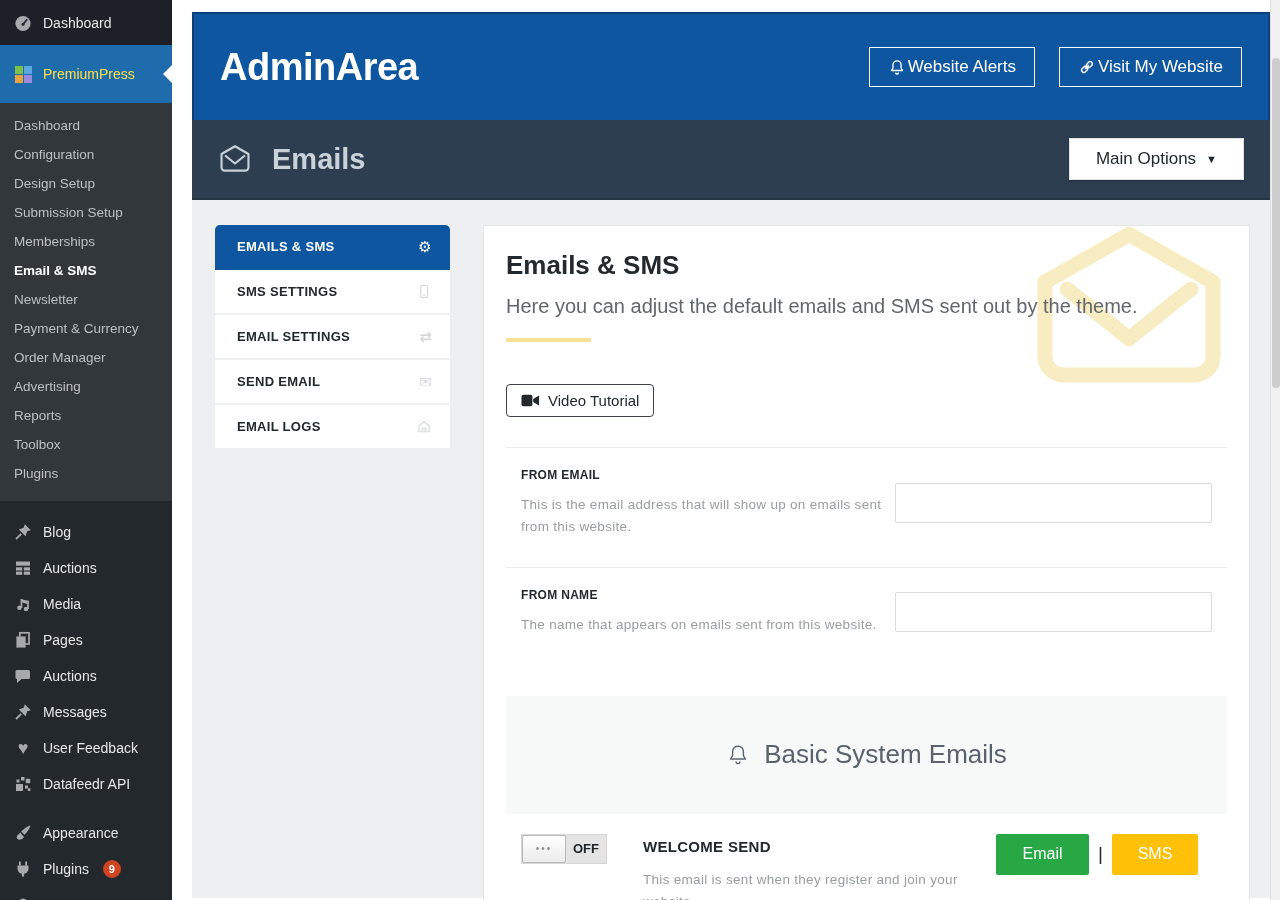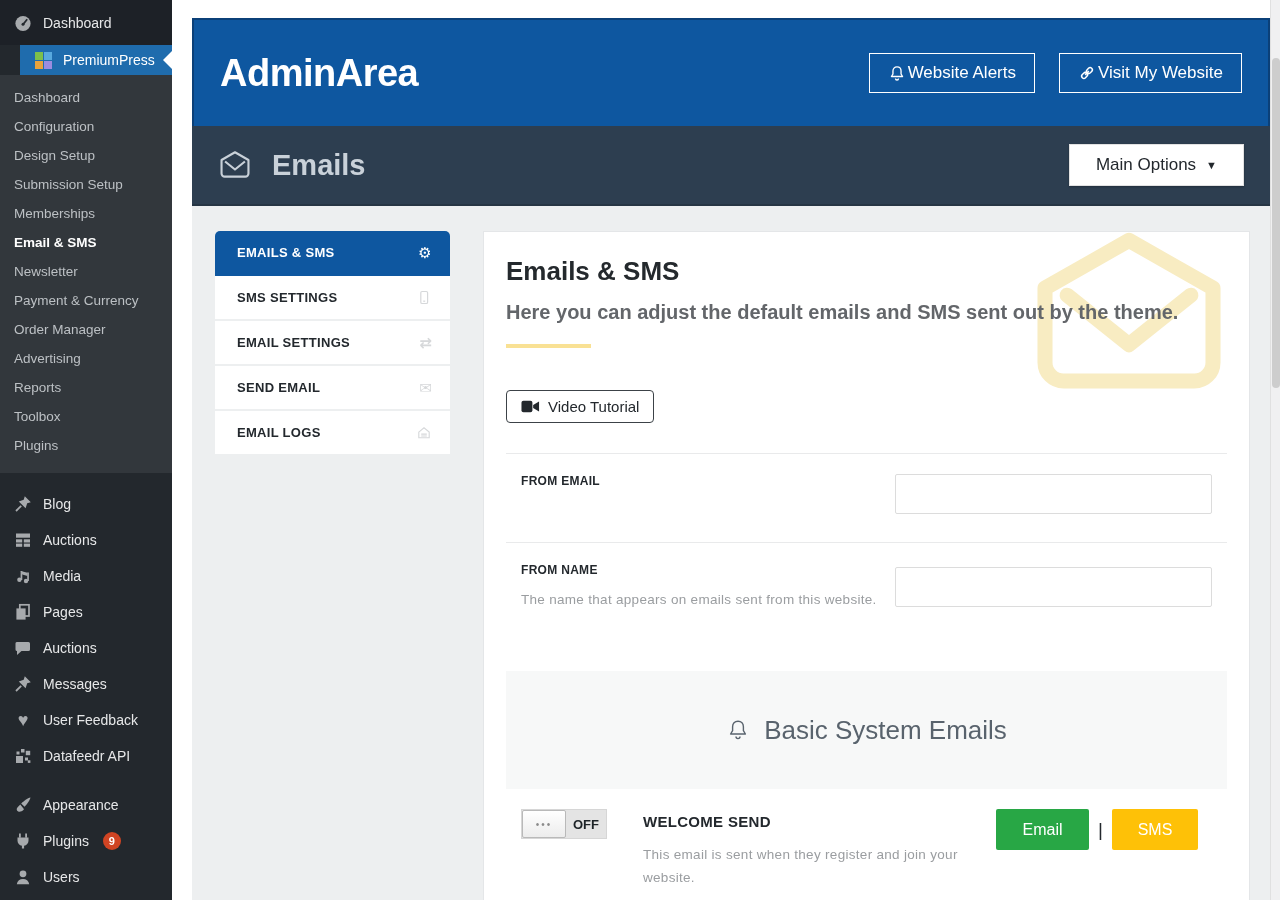--- a/index.html
+++ b/index.html
@@ -4,38 +4,38 @@
 <style>
   * { margin:0; padding:0; box-sizing:border-box; }
   html,body { background:#fff; }
   body { font-family:"Liberation Sans","DejaVu Sans",sans-serif; }
   .screen { position:relative; width:1280px; height:900px; overflow:hidden; background:#fff; }
 
   
   .sidebar { position:absolute; left:0; top:0; width:172px; height:900px; background:#23282d; color:#e6e7e8; }
   .mi { display:flex; align-items:center; gap:10px; padding-left:13px; cursor:pointer; font-size:14px; }
   .mi-top { height:45px; background:#1d2127; }
-  .mi-pp { height:30px; background:#1f6cad; color:#ffffff; position:relative;margin-left:20px; }
+  .mi-pp { height:58px; background:#1f6cad; color:#fde047; position:relative; }
   .mi-pp .arrow { position:absolute; right:0; top:50%; margin-top:-9px; width:0; height:0;
        border:9px solid transparent; border-right:9px solid #ffffff; border-left:none; }
   .ppgrid { width:17px; height:17px; display:grid; grid-template-columns:8px 8px; grid-template-rows:8px 8px; gap:1px; }
   .ppgrid i { display:block; }
   .submenu { background:#32373c; padding:8px 0 13px 0; }
   .submenu a { display:block; padding:7px 0 7px 14px; font-size:13.5px; color:#bcc0c4; text-decoration:none; cursor:pointer; }
   .submenu a.current { color:#fff; font-weight:bold; }
   .menu-group { margin-top:13px; }
   .menu-group .mi { height:36px; }
   .icon20 { width:20px; height:20px; flex:0 0 20px; display:flex; align-items:center; justify-content:center; }
   .glyph { color:#a7aaad; font-size:16px; line-height:1; }
   .badge { background:#d04423; color:#fff; font-size:11px; font-weight:bold; border-radius:50%;
            width:18px; height:18px; display:inline-flex; align-items:center; justify-content:center; margin-left:4px; }
 
   
   .main { position:absolute; left:192px; top:0; width:1078px; height:900px; background:#fff; }
-  .brandbar { margin-top:18px; height:108px; background:#0e57a0; border:2px solid #0b4078; border-bottom:none;
+  .brandbar { margin-top:12px; height:108px; background:#0e57a0; border:2px solid #0b4078; border-bottom:none;
               display:flex; align-items:center; justify-content:space-between; padding:0 26px; }
   .logo { color:#fff; font-size:38px; font-weight:bold; letter-spacing:-0.5px; }
   .hbtns { display:flex; gap:24px; }
   .hbtn { display:flex; align-items:center; gap:2px; border:1px solid #ffffff; color:#fff; background:transparent;
           font-size:17px; padding:9px 18px; cursor:pointer; font-family:inherit; }
   .pagebar { height:80px; background:#2d3e50; display:flex; align-items:center; justify-content:space-between;
              padding:0 26px; border-bottom:2px solid #263544; }
   .pagetitle { display:flex; align-items:center; gap:20px; color:#c9d1d9; font-size:29px; font-weight:bold; }
   .mainopt { background:#fff; color:#23282d; border:1px solid #e2e2e2; font-size:17px; padding:10px 26px;
              display:flex; align-items:center; gap:10px; cursor:pointer; font-family:inherit; box-shadow:0 1px 2px rgba(0,0,0,.25); }
@@ -51,21 +51,21 @@
   .tab:first-child { border-radius:5px 5px 0 0; }
   .tab.active { background:#0e57a0; color:#fff; border-bottom:2px solid #0e57a0; }
   .tab .ticon { color:#d6d8da; font-size:15px; }
   .tab.active .ticon { color:#fff; }
 
   
   .panel { position:relative; margin-left:33px; width:767px; min-height:700px; background:#fff;
            border:1px solid #e4e6e8; padding:24px 22px 30px 22px; overflow:hidden; }
   .deco-env { position:absolute; top:-4px; right:12px; pointer-events:none; }
   .panel h1 { font-size:26px; color:#24292d; font-weight:bold; position:relative; z-index:1; }
-  .subtitle { margin-top:14px; font-size:20px; color:#63666a; font-weight:700; position:relative; z-index:1; }
+  .subtitle { margin-top:14px; font-size:20px; color:#63666a; font-weight:400; position:relative; z-index:1; }
   .accentbar { margin-top:20px; width:85px; height:4px; background:#f9e194; }
   .videobtn { margin-top:42px; display:inline-flex; align-items:center; gap:8px; background:#fff;
               border:1px solid #3c4247; border-radius:4px; padding:7px 14px; font-size:15px; color:#23282d;
               cursor:pointer; font-family:inherit; }
   .hr { border:none; border-top:1px solid #e9eaeb; margin:30px 0 0 0; }
 
   .fieldrow { display:flex; padding:20px 0 28px 15px; }
   .fieldinfo { width:390px; }
   .flabel { font-size:12px; font-weight:bold; color:#23282d; letter-spacing:.3px; }
   .fdesc { margin-top:12px; font-size:13.5px; color:#9a9da0; line-height:1.65; letter-spacing:.3px; font-weight:300; }
@@ -356,20 +356,21 @@
               </svg>
           </span>
           <span>Video Tutorial</span>
         </button>
 
         <hr class="hr">
 
         <div class="fieldrow">
           <div class="fieldinfo">
             <div class="flabel">FROM EMAIL</div>
+            <div class="fdesc">This is the email address that will show up on emails sent from this website.</div>
           </div>
           <input class="finput" type="text" value="" style="">
         </div>
 
         <hr class="hr" style="margin-top:0">
 
         <div class="fieldrow">
           <div class="fieldinfo">
             <div class="flabel">FROM NAME</div>
             <div class="fdesc">The name that appears on emails sent from this website.</div>

